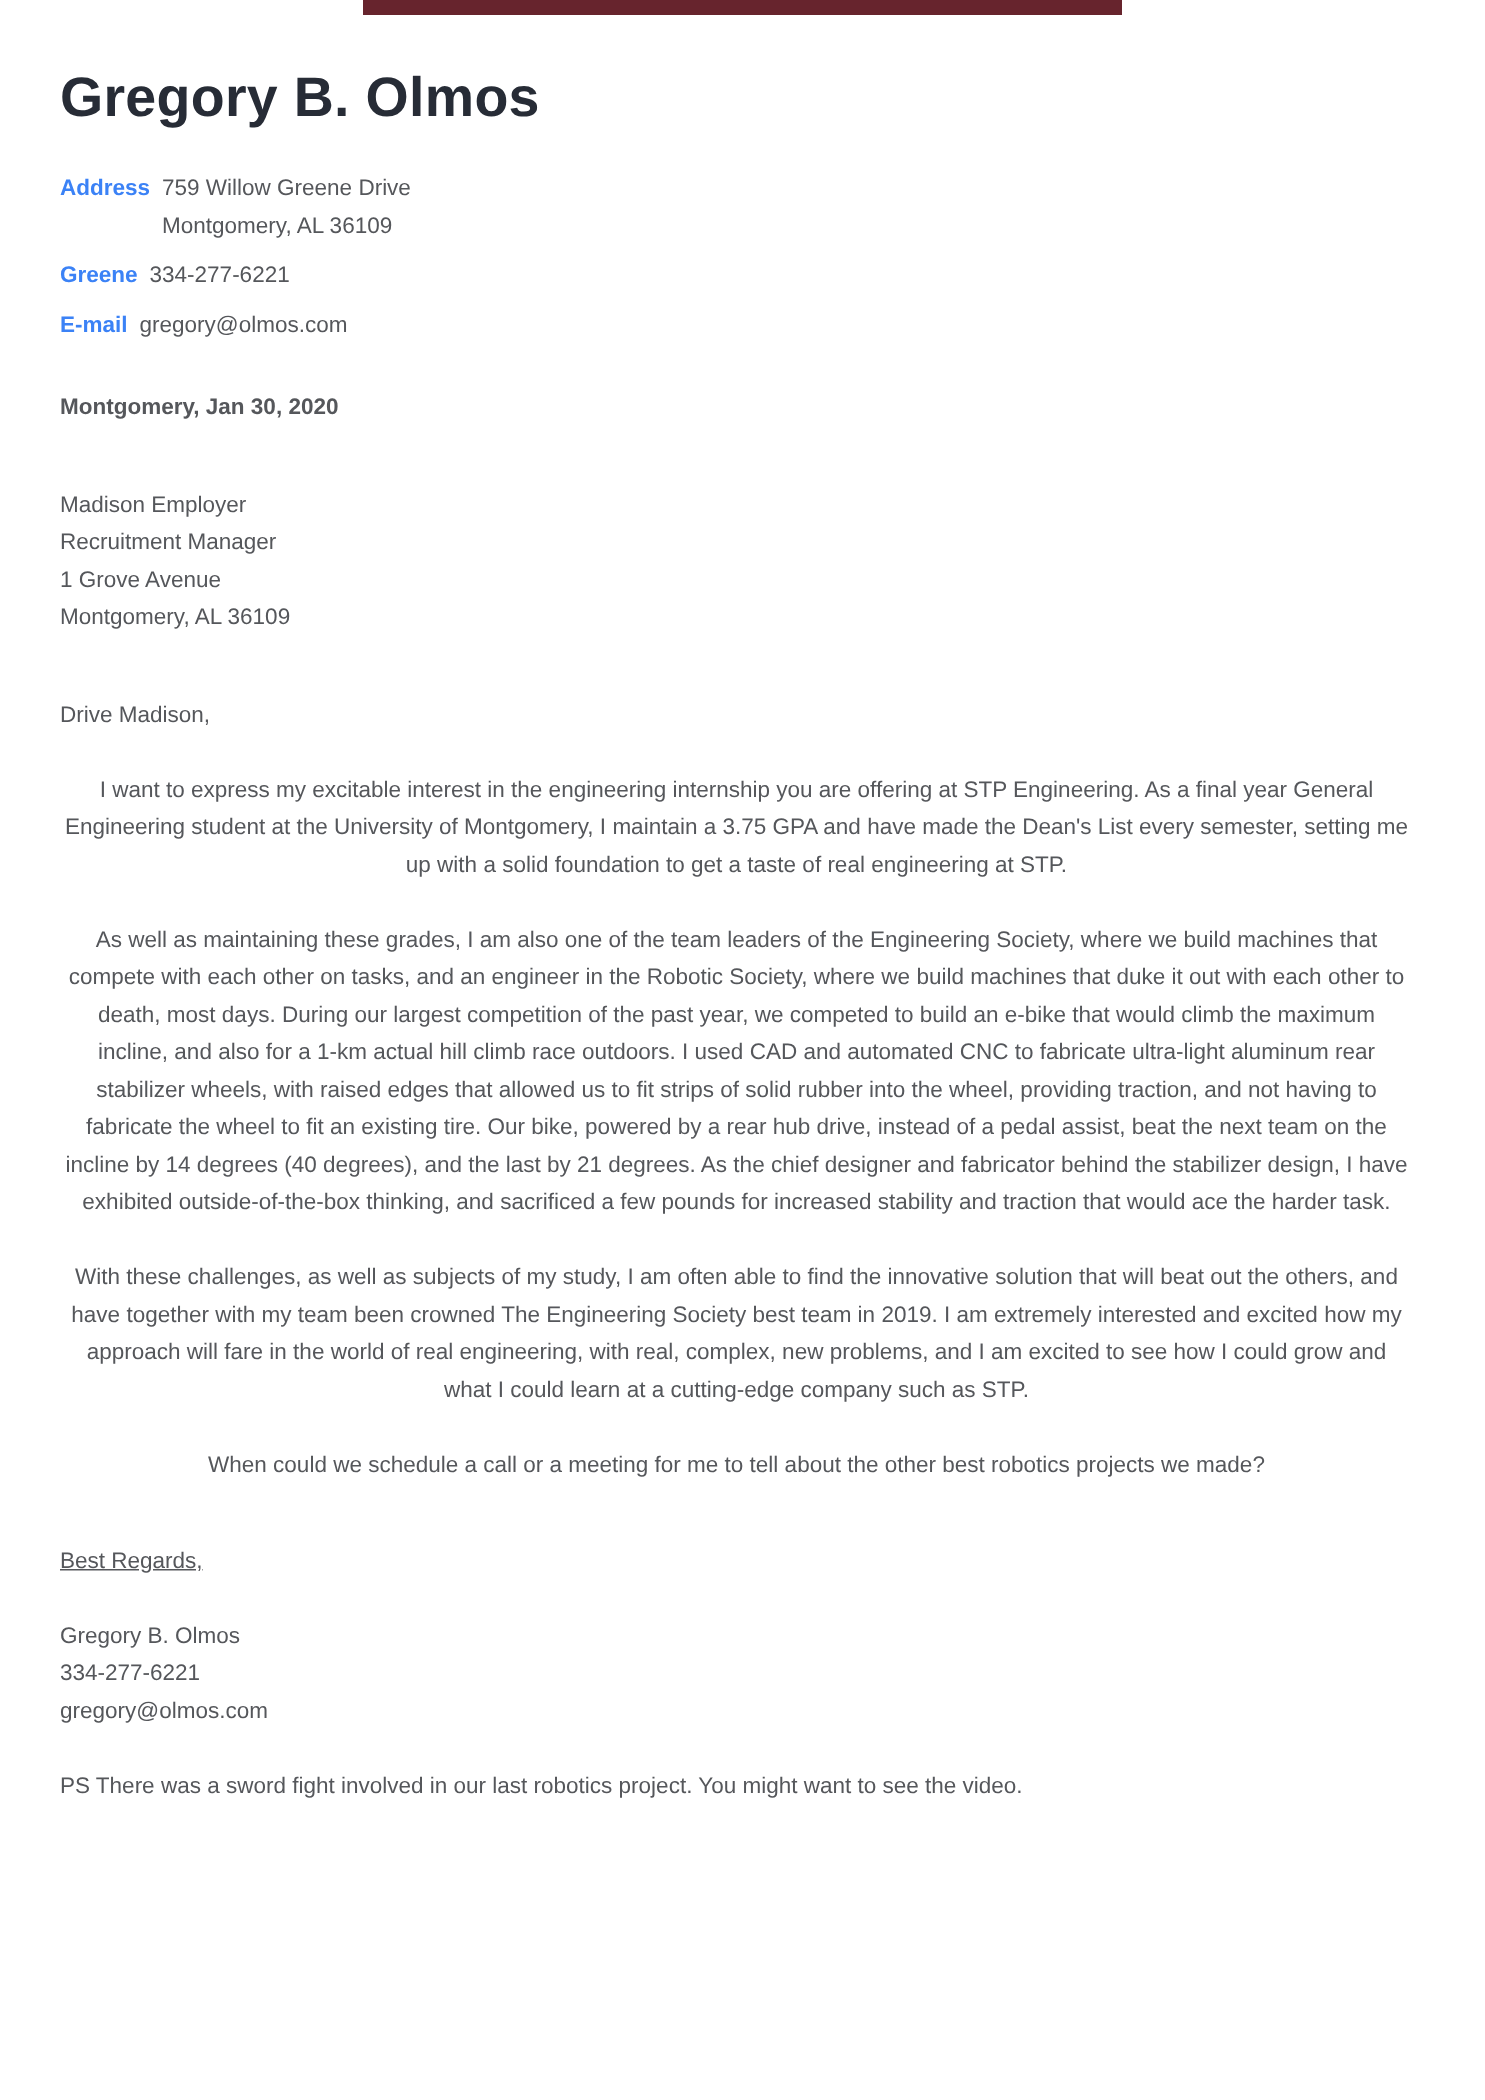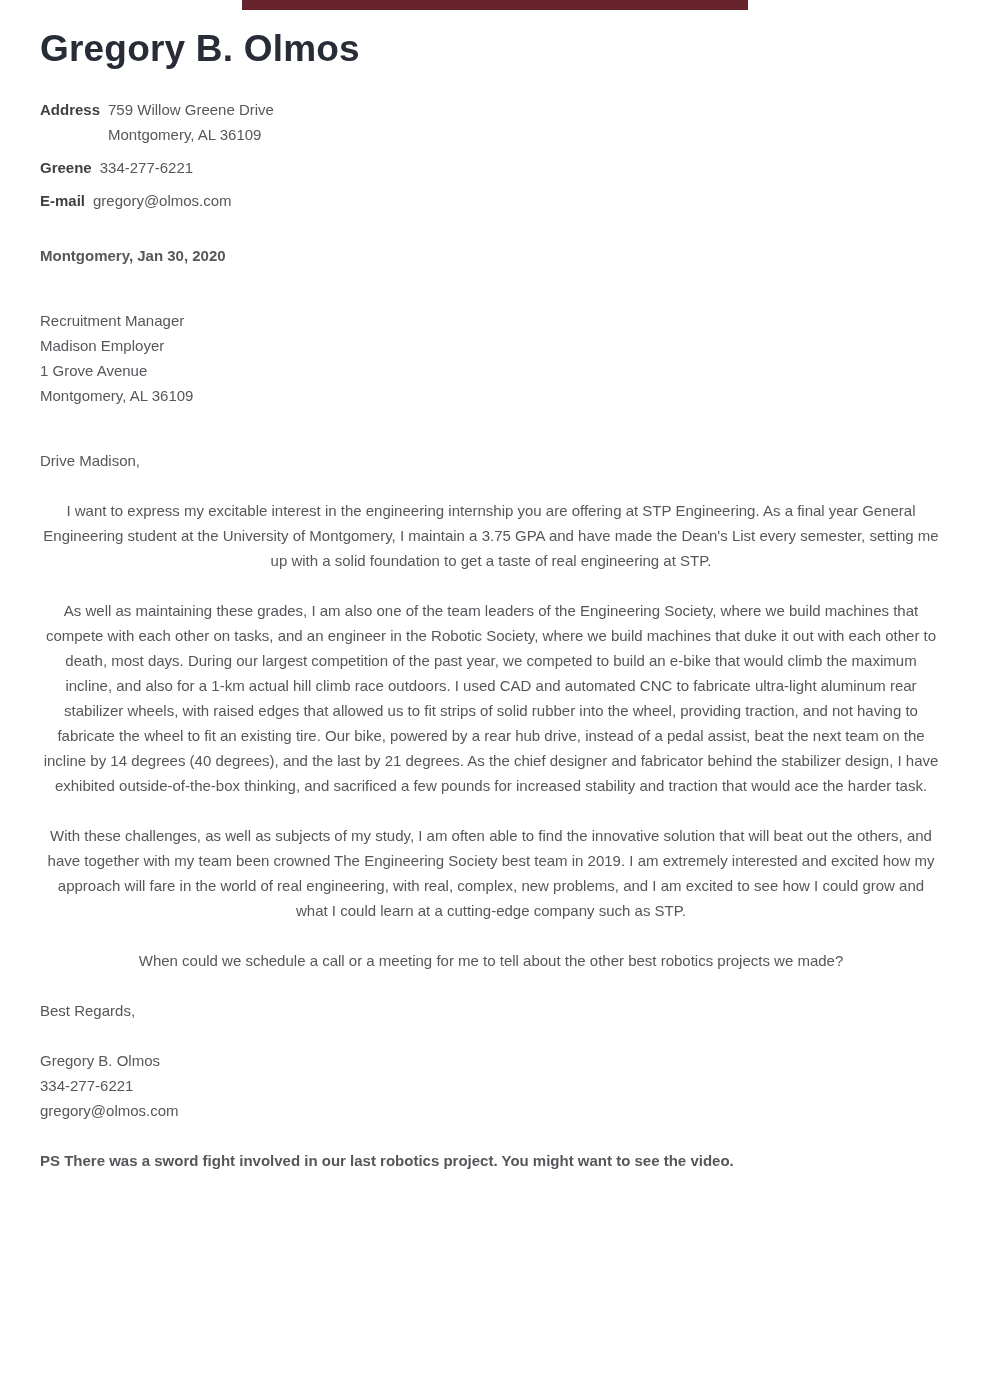--- a/index.html
+++ b/index.html
@@ -14,52 +14,52 @@
   }
   .accent-bar {
     position: absolute;
     top: 0;
     left: 242px;
     width: 506px;
     height: 10px;
     background: #67242d;
   }
   .content {
-    padding: 17px 48px 0 40px;
+    padding: 33px 48px 0 40px;
     font-size: 15px;
     line-height: 25px;
   }
   h1.name {
     margin: 10px 0 0 0;
     font-size: 37px;
     line-height: 44px;
     font-weight: bold;
     color: #272c36;
     letter-spacing: 0.2px;
   }
   .contact { margin-top: 26px; }
   .contact-row {
     display: flex;
     align-items: flex-start;
     gap: 8px;
     margin-bottom: 8px;
   }
   .contact-label {
     font-weight: bold;
-    color: #404040;
+    color: #3b82f6;
     white-space: nowrap;
   }
   .contact-value div { white-space: nowrap; }
   .date-line { margin-top: 30px; font-weight: bold; }
   .recipient { margin-top: 40px; }
   .salutation { margin-top: 40px; }
   p.body-par { margin: 25px 0 0 0; text-align: center; }
-  .closing { margin-top: 25px; }
+  .closing { margin-top: 39px; text-decoration: underline; }
   .signature { margin-top: 25px; }
-  .postscript { margin-top: 25px; font-weight: bold; }
+  .postscript { margin-top: 25px; }
 </style>
 </head>
 <body>
 
 <div class="page">
   <div class="accent-bar" style="background: rgb(103, 36, 45);"></div>
 
   <div class="content">
 
     <h1 class="name">Gregory B. Olmos</h1>
@@ -82,22 +82,22 @@
         <span class="contact-label">E-mail</span>
         <span class="contact-value">
           <div>gregory@olmos.com</div>
         </span>
       </div>
     </div>
 
     <div class="date-line">Montgomery, Jan 30, 2020</div>
 
     <div class="recipient">
+      <div>Madison Employer</div>
       <div>Recruitment Manager</div>
-      <div>Madison Employer</div>
       <div>1 Grove Avenue</div>
       <div>Montgomery, AL 36109</div>
     </div>
 
     <div class="salutation">Drive Madison,</div>
 
     <p class="body-par">I want to express my excitable interest in the engineering internship you are offering at STP Engineering. As a final year General Engineering student at the University of Montgomery, I maintain a 3.75 GPA and have made the Dean's List every semester, setting me up with a solid foundation to get a taste of real engineering at STP.</p>
     <p class="body-par">As well as maintaining these grades, I am also one of the team leaders of the Engineering Society, where we build machines that compete with each other on tasks, and an engineer in the Robotic Society, where we build machines that duke it out with each other to death, most days. During our largest competition of the past year, we competed to build an e-bike that would climb the maximum incline, and also for a 1-km actual hill climb race outdoors. I used CAD and automated CNC to fabricate ultra-light aluminum rear stabilizer wheels, with raised edges that allowed us to fit strips of solid rubber into the wheel, providing traction, and not having to fabricate the wheel to fit an existing tire. Our bike, powered by a rear hub drive, instead of a pedal assist, beat the next team on the incline by 14 degrees (40 degrees), and the last by 21 degrees. As the chief designer and fabricator behind the stabilizer design, I have exhibited outside-of-the-box thinking, and sacrificed a few pounds for increased stability and traction that would ace the harder task.</p>
     <p class="body-par">With these challenges, as well as subjects of my study, I am often able to find the innovative solution that will beat out the others, and have together with my team been crowned The Engineering Society best team in 2019. I am extremely interested and excited how my approach will fare in the world of real engineering, with real, complex, new problems, and I am excited to see how I could grow and what I could learn at a cutting-edge company such as STP.</p>
     <p class="body-par">When could we schedule a call or a meeting for me to tell about the other best robotics projects we made?</p>

